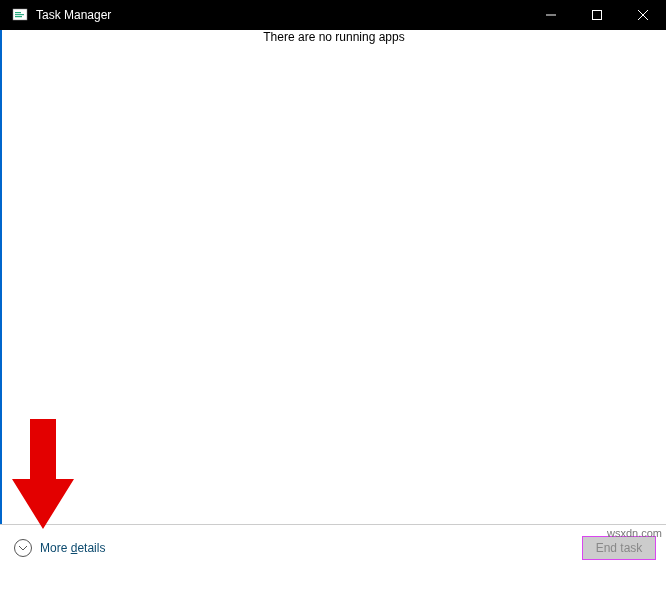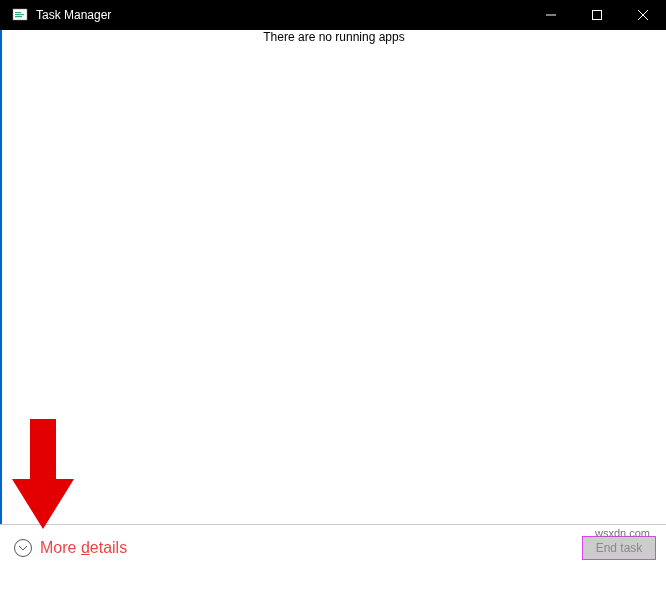--- a/index.html
+++ b/index.html
@@ -71,39 +71,39 @@
     .chevron-circle {
       width: 18px;
       height: 18px;
       border: 1px solid #555;
       border-radius: 50%;
       display: flex;
       align-items: center;
       justify-content: center;
     }
     .md-label {
-      font-size: 16px;
-      color: #ef4444;
+      font-size: 12px;
+      color: #0c4a6e;
     }
     .md-label .ul { text-decoration: underline; }
     .end-task {
       margin-left: auto;
       width: 74px;
       height: 24px;
       background: #ccc;
       border: 1px solid #d946ef;
       color: #888;
       font-size: 12px;
       display: flex;
       align-items: center;
       justify-content: center;
     }
     .watermark {
       position: absolute;
-      right: 16px;
+      right: 4px;
       bottom: 50px;
       font-size: 11px;
       color: #777;
       font-family: Arial, sans-serif;
     }
   </style>
 </head>
 <body>
 
 <div class="titlebar">

